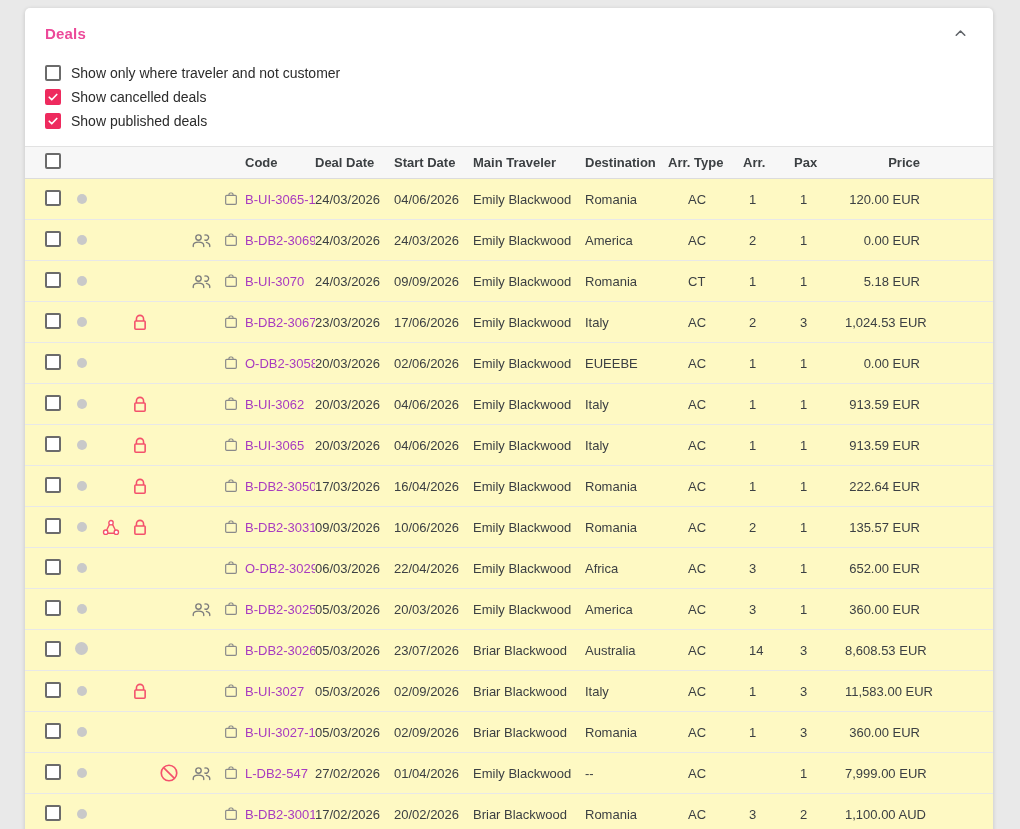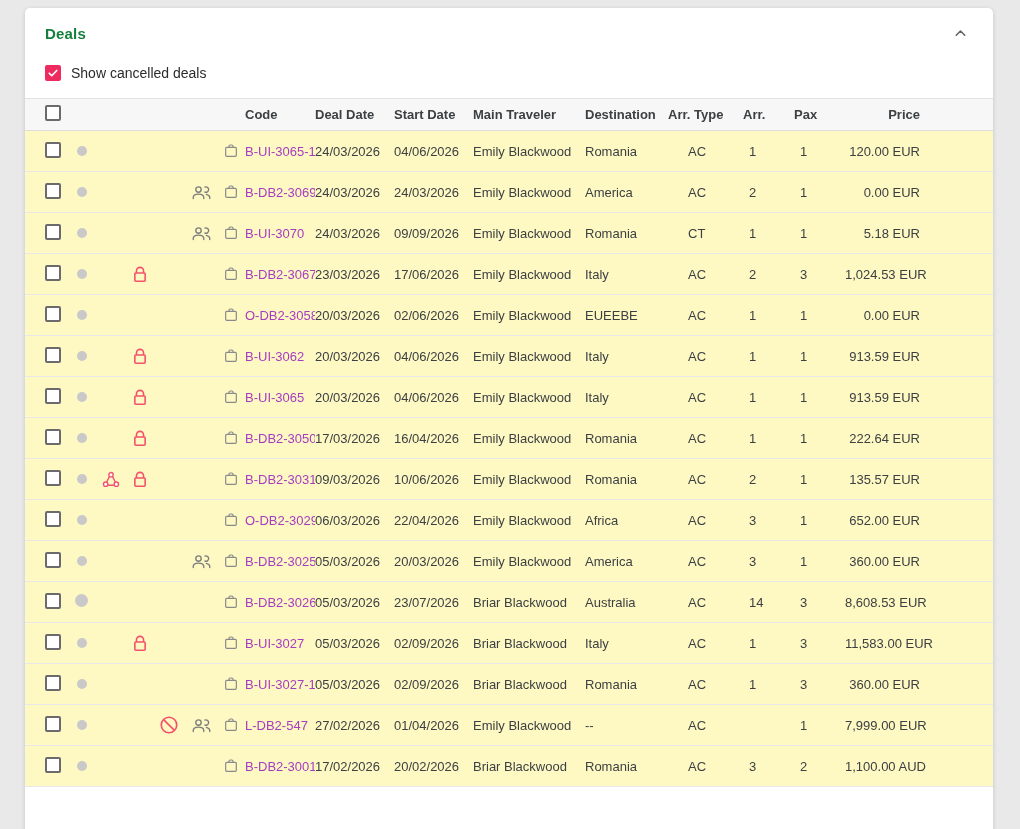--- a/index.html
+++ b/index.html
@@ -17,21 +17,21 @@
   }
   .card{
     position:relative;margin:8px 0 0 25px;width:968px;height:880px;
     background:#ffffff;border-radius:5px;
     box-shadow:0 1px 4px rgba(0,0,0,.16);
   }
   .panel-head{
     display:flex;justify-content:space-between;align-items:center;
     padding:15px 22px 0 20px;
   }
-  .title{font-size:15px;font-weight:700;color:#15803d;letter-spacing:.2px;}
+  .title{font-size:15px;font-weight:700;color:#ec4899;letter-spacing:.2px;}
   .collapse-btn{background:none;border:none;padding:2px;cursor:pointer;line-height:0;}
   
   .filters{padding:21px 20px 0 20px;}
   .filter-row{display:flex;align-items:center;height:16px;margin-bottom:8px;}
   .checkbox{
     width:16px;height:16px;flex:0 0 16px;border:2px solid #6b6b6b;border-radius:2px;
     display:inline-flex;align-items:center;justify-content:center;cursor:pointer;background:#fff;
   }
   .checkbox.checked{background:var(--accent);border-color:var(--accent);}
   .filter-label{margin-left:10px;font-size:14px;color:#2b2b2b;}
@@ -66,26 +66,38 @@
       <span>
         <svg width="17" height="17" viewBox="0 0 24 24" fill="none" stroke="#5f6368" stroke-width="2.2" stroke-linecap="round" stroke-linejoin="round">
             <path d="M6 14.5 12 8.5 18 14.5"></path>
           </svg>
       </span>
     </button>
   </div>
 
   <div class="filters">
       <div class="filter-row">
+        <span class="checkbox"></span>
+        <span class="filter-label">Show only where traveler and not customer</span>
+      </div>
+      <div class="filter-row">
         <span class="checkbox checked">
           <span style="line-height:0"><svg width="12" height="12" viewBox="0 0 24 24" fill="none" stroke="#fff" stroke-width="3.4" stroke-linecap="round" stroke-linejoin="round">
               <path d="M4.5 12.5 9.5 17.5 19.5 7"></path>
             </svg></span>
         </span>
         <span class="filter-label">Show cancelled deals</span>
+      </div>
+      <div class="filter-row">
+        <span class="checkbox checked">
+          <span style="line-height:0"><svg width="12" height="12" viewBox="0 0 24 24" fill="none" stroke="#fff" stroke-width="3.4" stroke-linecap="round" stroke-linejoin="round">
+              <path d="M4.5 12.5 9.5 17.5 19.5 7"></path>
+            </svg></span>
+        </span>
+        <span class="filter-label">Show published deals</span>
       </div>
     </div>
 
   <div class="table">
     <div class="grid-row thead">
       <div class="cell cb-cell"><span class="checkbox"></span></div>
       <div class="cell"></div>
         <div class="cell"></div>
         <div class="cell"></div>
       <div class="cell"></div>

